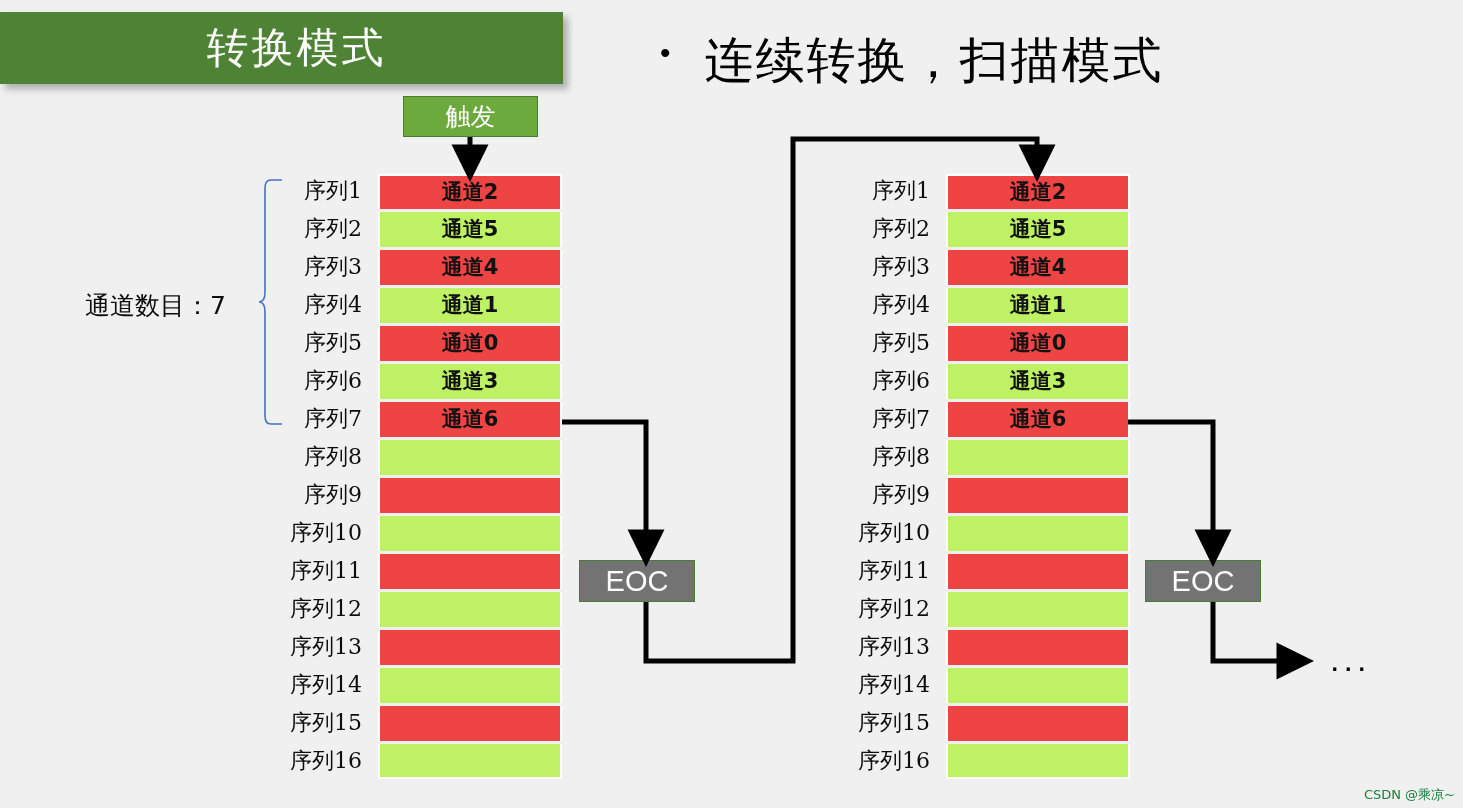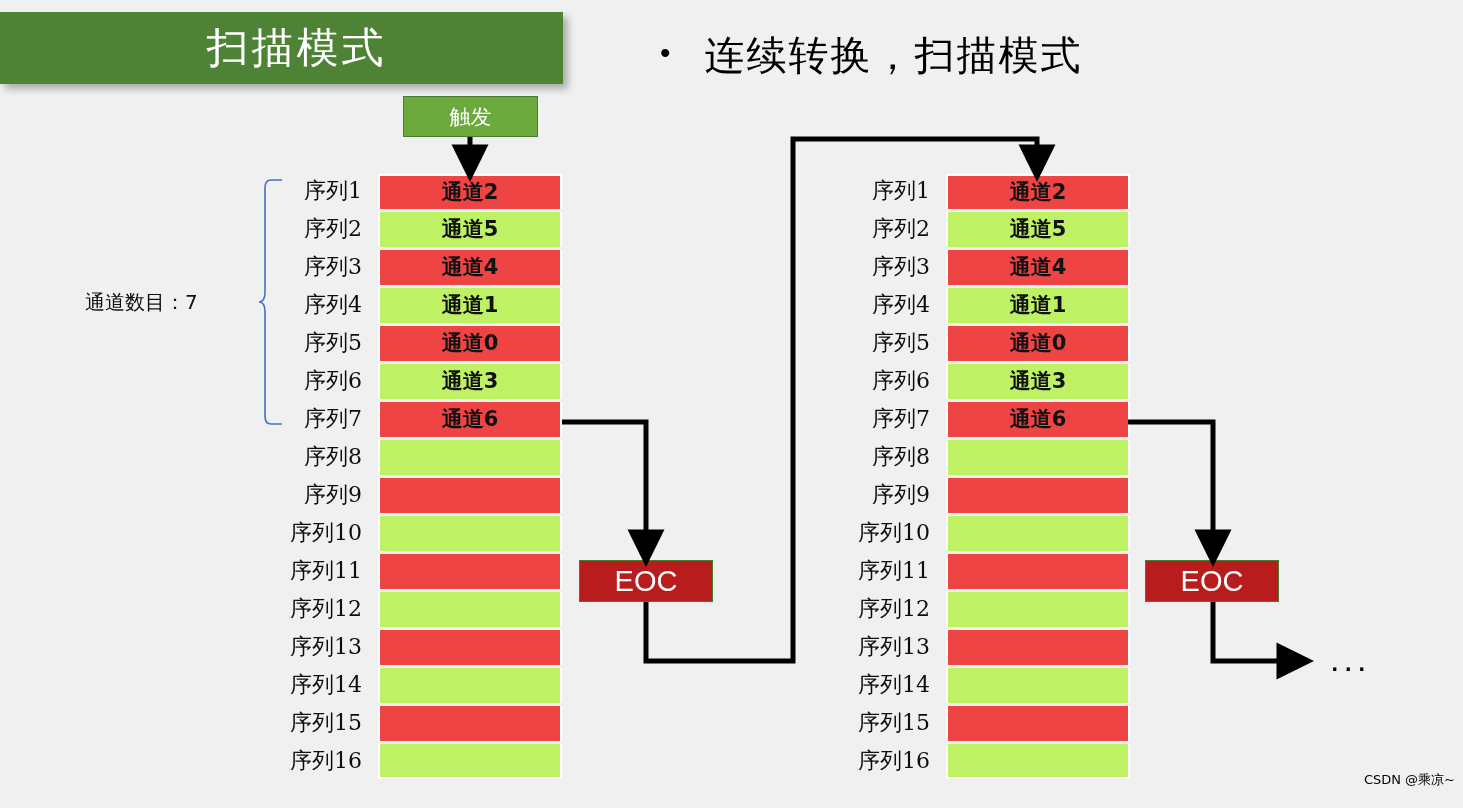--- a/index.html
+++ b/index.html
@@ -50,21 +50,21 @@
   }
   #bullet-dot {
     font-size: 30px;
     line-height: 1;
     color: #000;
     margin-right: 34px;
     position: relative;
     top: 10px;
   }
   #bullet-text {
-    font-size: 40px;
+    font-size: 49px;
     color: #000000;
     font-family: Liberation Serif, serif;
     letter-spacing: 2px;
   }
 
   
   #trigger-box {
     position: absolute;
     left: 403px;
     top: 96px;
@@ -72,21 +72,21 @@
     height: 41px;
     background: #6DAA3E;
     border: 1.5px solid #4a7c2b;
     display: flex;
     align-items: center;
     justify-content: center;
     box-sizing: border-box;
   }
   #trigger-label {
     color: #ffffff;
-    font-size: 21px;
+    font-size: 25px;
     font-family: "DejaVu Sans", "Liberation Sans", sans-serif;
   }
 
   
   .seq-table {
     position: absolute;
     display: flex;
     flex-direction: column;
   }
   .seq-row {
@@ -124,41 +124,41 @@
   .seq-row:last-child .seq-cell { border-bottom: 2px solid #ffffff; }
 
   #table-left  { left: 258px; top: 172px; }
   #table-right { left: 826px; top: 172px; }
 
   
   #channel-count {
     position: absolute;
     left: 85px;
     top: 289px;
-    font-size: 20px;
+    font-size: 25px;
     color: #0d0d0d;
     font-family: "DejaVu Sans", "Liberation Sans", sans-serif;
     white-space: nowrap;
   }
 
   
   #brace {
     position: absolute;
     left: 258px;
     top: 178px;
     width: 26px;
     height: 248px;
   }
 
   
   .eoc-box {
     position: absolute;
-    width: 134px;
+    width: 116px;
     height: 42px;
-    background: #b91c1c;
+    background: #737373;
     border: 1.5px solid #4a7c2b;
     display: flex;
     align-items: center;
     justify-content: center;
     box-sizing: border-box;
   }
   .eoc-label {
     color: #ffffff;
     font-size: 29px;
     font-family: "Liberation Sans", "DejaVu Sans", sans-serif;
@@ -182,34 +182,34 @@
     font-size: 34px;
     letter-spacing: 4px;
     color: #000;
     font-family: "Liberation Sans", "DejaVu Sans", sans-serif;
   }
 
   
   #watermark {
     position: absolute;
     right: 8px;
-    bottom: 19px;
+    bottom: 4px;
     font-size: 13px;
-    color: #000000;
+    color: #15803d;
     font-family: "DejaVu Sans", "Liberation Sans", sans-serif;
     white-space: nowrap;
   }
 </style>
 </head>
 <body>
 
 <div id="slide">
 
   <div id="title-bar">
-    <div id="title-text">扫描模式</div>
+    <div id="title-text">转换模式</div>
   </div>
 
   <div id="bullet-line">
     <span id="bullet-dot">•</span>
     <span id="bullet-text">连续转换，扫描模式</span>
   </div>
 
   <div id="trigger-box">
     <span id="trigger-label">触发</span>
   </div>

